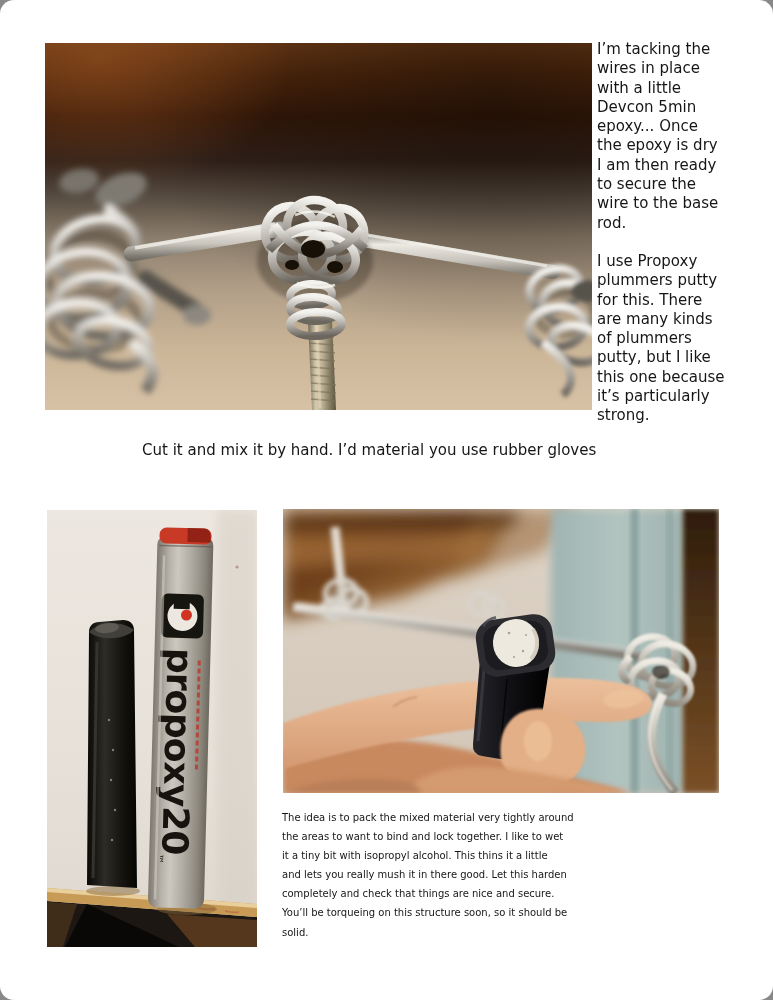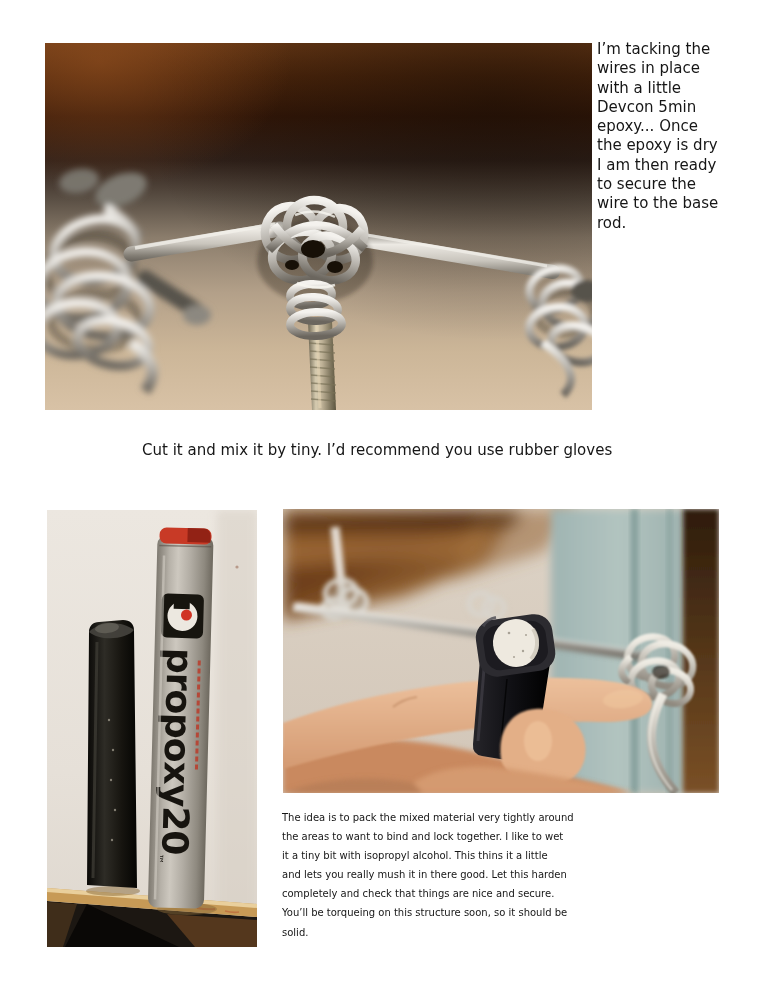--- a/index.html
+++ b/index.html
@@ -1,19 +1,20 @@
 <!DOCTYPE html>
 <html><head>
 <meta charset="utf-8">
 <style>
   html,body{margin:0;padding:0;background:#888;}
   .page{
     position:relative;width:773px;height:1000px;background:#ffffff;
     margin:0 auto;overflow:hidden;
     font-family:"DejaVu Sans","Liberation Sans",sans-serif;
+    border-radius:14px;
   }
   .txt{
     font-size:15px;line-height:19.3px;color:#161616;
     white-space:pre-line;letter-spacing:0px;
   }
   .abs{position:absolute;}
   .photo{position:absolute;overflow:hidden;}
   .photo svg{display:block;}
   .side-note{left:597px;top:40px;width:168px;}
   .side-note .para{margin:0 0 19px 0;}
@@ -173,23 +174,32 @@
     <div class="txt para">I’m tacking the
 wires in place
 with a little
 Devcon 5min
 epoxy... Once
 the epoxy is dry
 I am then ready
 to secure the
 wire to the base
 rod.</div>
+    <div class="txt para">I use Propoxy
+plummers putty
+for this. There
+are many kinds
+of plummers
+putty, but I like
+this one because
+it’s particularly
+strong.</div>
   </div>
 
-  <div class="abs caption txt">Cut it and mix it by tiny. I’d recommend you use rubber gloves</div>
+  <div class="abs caption txt">Cut it and mix it by hand. I’d material you use rubber gloves</div>
 
   <div class="photo" style="left:47px;top:510px;width:210px;height:437px;">
     <svg width="210" height="437" viewBox="0 0 210 437">
       <defs>
         <linearGradient id="l-wall" x1="0" y1="0" x2="0" y2="1">
           <stop offset="0" stop-color="#ece7e0"></stop>
             <stop offset="0.6" stop-color="#e6e0d8"></stop>
           <stop offset="1" stop-color="#ded7ce"></stop>
         </linearGradient>
         <linearGradient id="l-stick" x1="0" y1="0" x2="1" y2="0">

